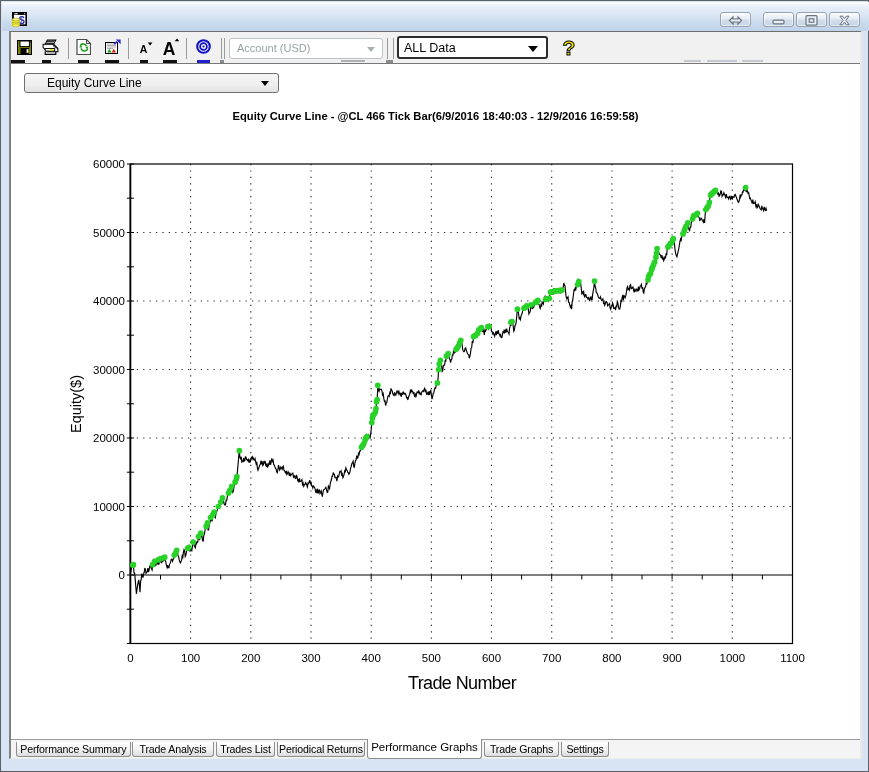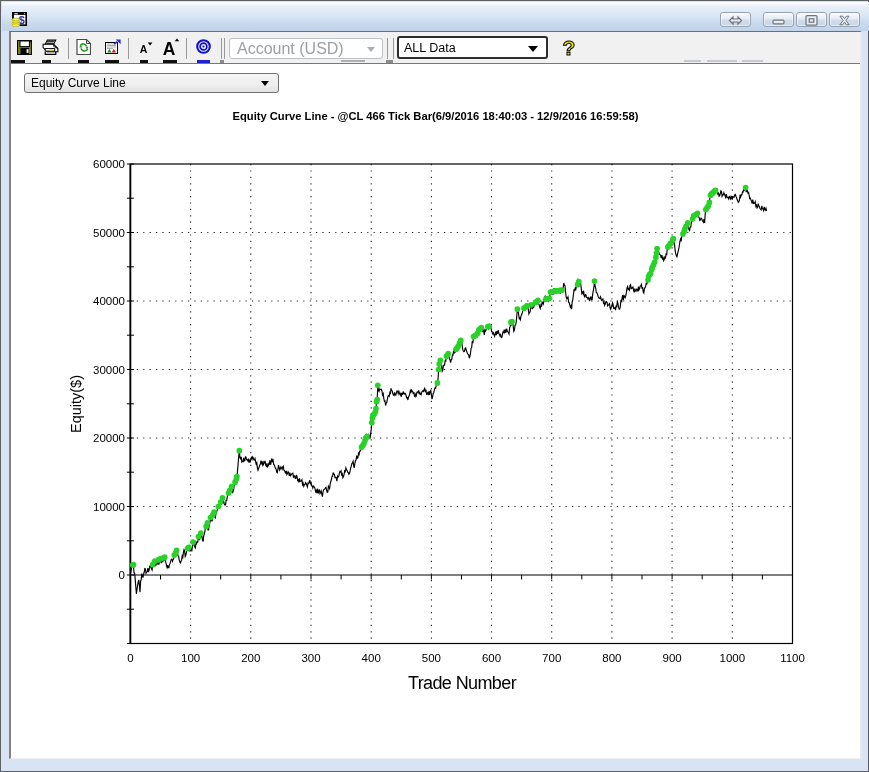--- a/index.html
+++ b/index.html
@@ -16,32 +16,32 @@
   
   #panel{position:absolute;left:8px;top:30px;width:853px;height:728px;background:#fff;
     border-top:1px solid #6e6e6e;border-left:2px solid #828282;border-right:2px solid #e9e9e9;
     border-bottom:1px solid #ededed;}
   #toolbar{position:absolute;left:0;top:0;width:849px;height:32px;background:#f1f1f1;
     border-bottom:1px solid #787878;}
   .sep{position:absolute;top:6px;width:1px;height:21px;background:#9a9a9a;}
   .dash{position:absolute;top:28px;height:2.5px;background:#111;}
   .combo{position:absolute;background:#fff;border-radius:3px;}
   #acct{left:218px;top:6px;width:154px;height:21px;border:1px solid #bdc2c7;
-    color:#9aa0a5;font-size:16px;line-height:19px;padding-left:7px;}
+    color:#9aa0a5;font-size:11px;line-height:19px;padding-left:7px;}
   #acctarrow{position:absolute;right:7px;top:8px;width:0;height:0;
     border-left:4px solid transparent;border-right:4px solid transparent;border-top:5px solid #a9aeb3;}
   #alldata{left:386px;top:4px;width:151px;height:23px;border:2px solid #2d2d2d;
     color:#000;font-size:12.5px;line-height:20px;padding-left:5px;}
   #adarrow{position:absolute;right:8px;top:8px;width:0;height:0;
     border-left:5px solid transparent;border-right:5px solid transparent;border-top:6px solid #000;}
   #help{position:absolute;left:548px;top:3px;width:20px;height:26px;}
   
   #ecombo{position:absolute;left:13px;top:41px;width:255px;height:20px;
     border:1px solid #707070;border-radius:3px;color:#000;font-size:12px;line-height:18px;
-    padding-left:6px;background:linear-gradient(180deg,#f6f6f6 0%,#eeeeee 60%,#e2e2e2 100%);}
+    padding-left:22px;background:linear-gradient(180deg,#f6f6f6 0%,#eeeeee 60%,#e2e2e2 100%);}
   #ecarrow{position:absolute;right:9px;top:7px;width:0;height:0;
     border-left:4.5px solid transparent;border-right:4.5px solid transparent;border-top:5.5px solid #000;}
   
   #tabbar{position:absolute;left:0;top:707px;width:849px;height:19px;background:#f4f4f4;}
   #tabline{position:absolute;left:0;top:0;width:849px;height:1px;background:#9a9a9a;}
   .tab{position:absolute;top:3px;height:15px;border:1px solid #8e8e8e;border-top:none;
     border-radius:0 0 3px 3px;background:linear-gradient(180deg,#ffffff 0%,#f2f2f2 55%,#dcdcdc 100%);
     font-size:10.6px;color:#000;text-align:center;line-height:14px;white-space:nowrap;letter-spacing:-0.15px;overflow:hidden;}
   .tabactive{position:absolute;top:0;height:20px;border:1px solid #8e8e8e;border-top:none;
     border-radius:0 0 3px 3px;background:#fff;font-size:11.5px;color:#000;text-align:center;
@@ -375,14 +375,24 @@
           <text x="490.5" y="661" text-anchor="middle">600</text>
           <text x="550.7" y="661" text-anchor="middle">700</text>
           <text x="610.9" y="661" text-anchor="middle">800</text>
           <text x="671.1" y="661" text-anchor="middle">900</text>
           <text x="731.3" y="661" text-anchor="middle">1000</text>
           <text x="791.5" y="661" text-anchor="middle">1100</text>
         </g>
   <text x="80" y="403" font-size="14.5" fill="#000" text-anchor="middle" transform="rotate(-90 80 403)">Equity($)</text>
   <text x="461" y="687.5" font-size="18" letter-spacing="-0.6" fill="#000" text-anchor="middle">Trade Number</text>
 </svg>
+    <div id="tabbar">
+      <div id="tabline"></div>
+      <div class="tab" style="left:5px;width:114.5px;">Performance Summary</div>
+      <div class="tab" style="left:121px;width:82px;">Trade Analysis</div>
+      <div class="tab" style="left:205px;width:59px;">Trades List</div>
+      <div class="tab" style="left:266px;width:88px;">Periodical Returns</div>
+      <div class="tabactive" style="left:356px;width:115px;">Performance Graphs</div>
+      <div class="tab" style="left:473px;width:75px;">Trade Graphs</div>
+      <div class="tab" style="left:550px;width:48px;">Settings</div>
+    </div>
   </div>
 </div>
 
 </body></html>

